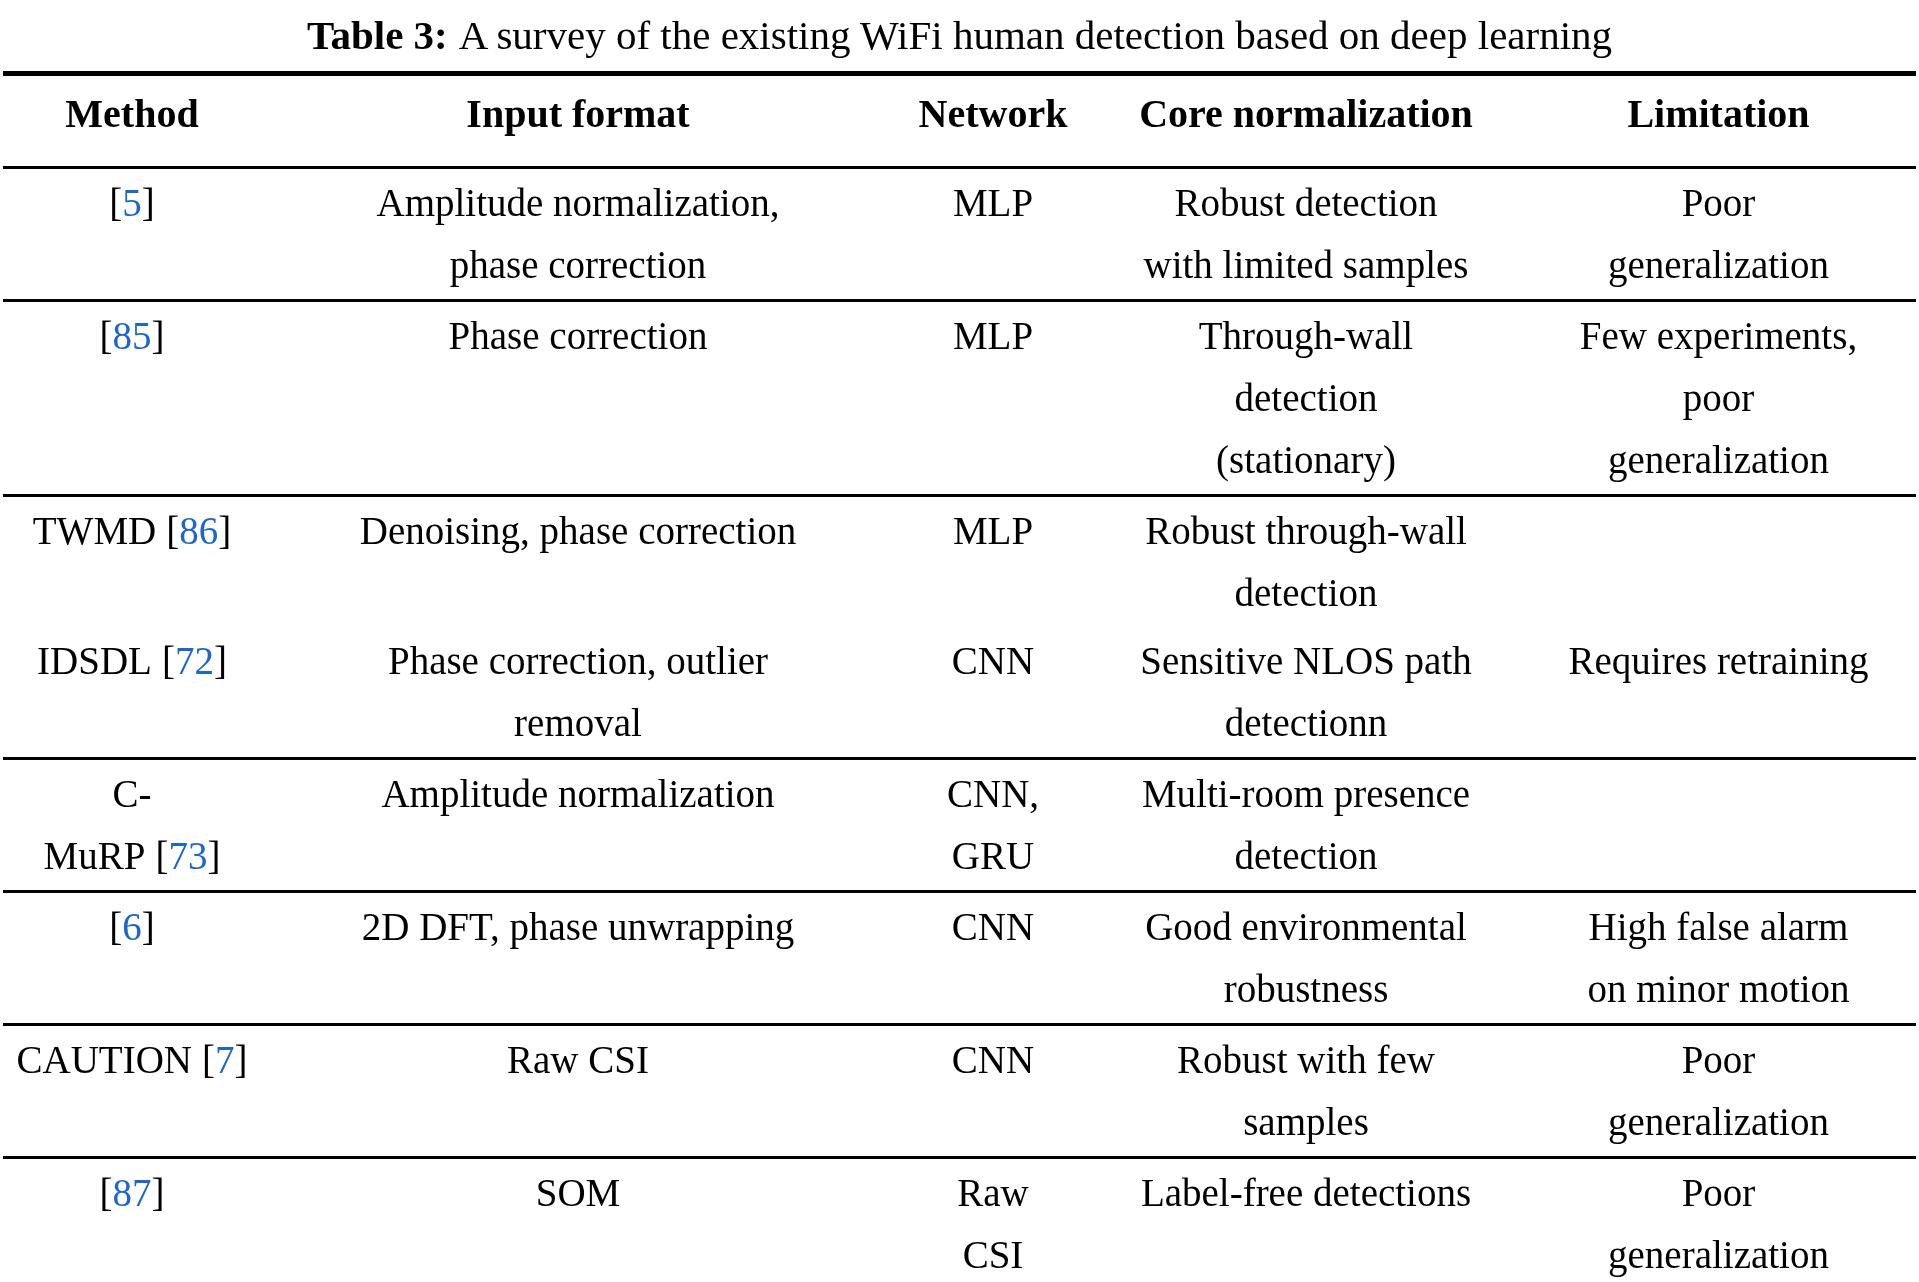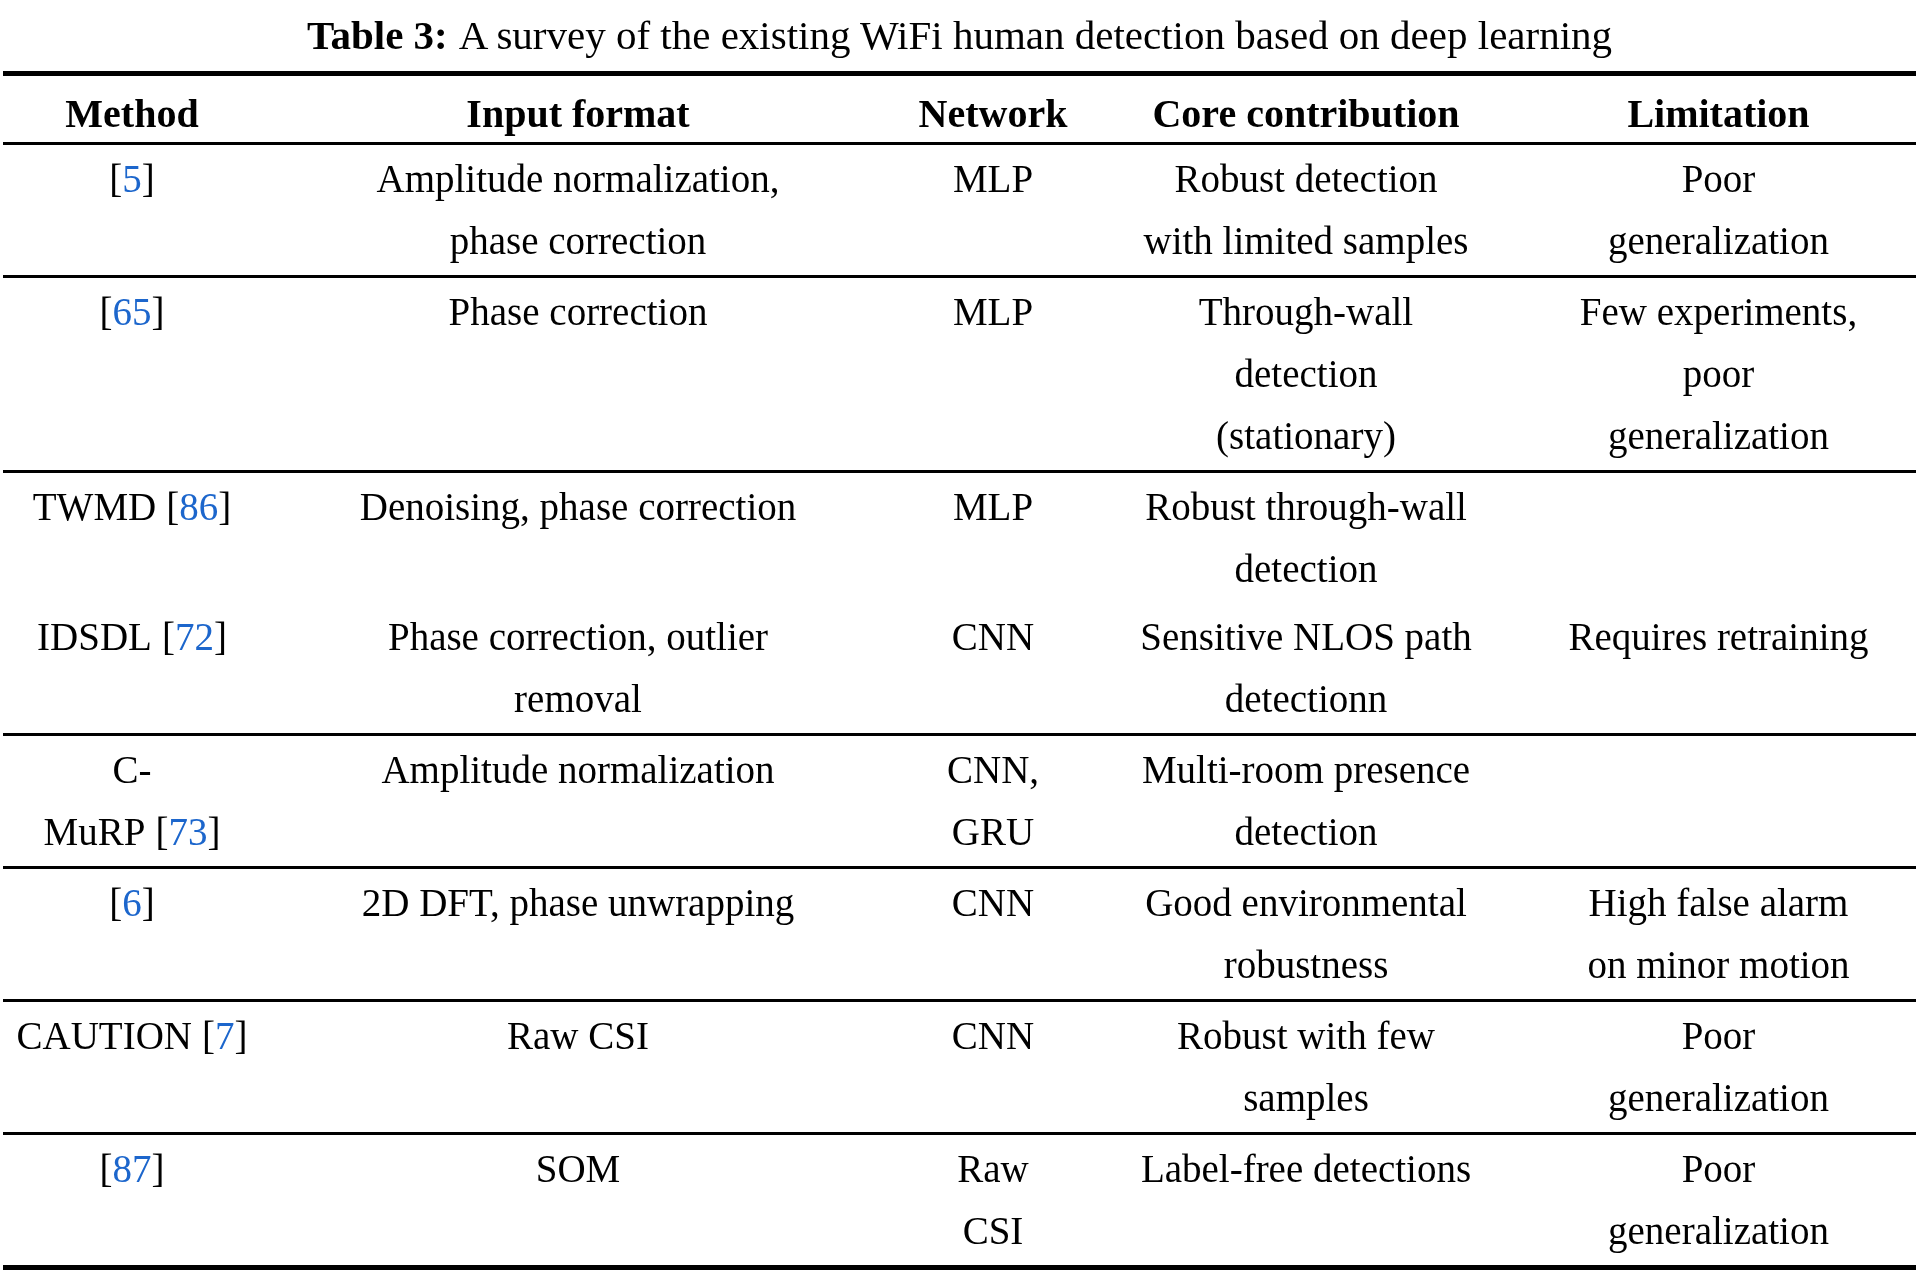--- a/index.html
+++ b/index.html
@@ -31,58 +31,58 @@
     line-height: 62px;
     text-align: center;
     white-space: pre-line;
     padding: 3px 6px;
   }
   .header-row .cell {
     font-weight: 700;
     font-size: 40px;
     line-height: 48px;
     white-space: normal;
-    padding: 14px 6px 4px 6px;
+    padding: 14px 6px 28px 6px;
   }
   .group { border-top: 3px solid #000; }
   .method-name:not(:empty) { margin-right: 10px; }
   .ref-number { color: #1c66cc; }
 </style>
 </head>
 <body>
 
 <div class="page">
   <div class="caption">
     <span class="caption-label">Table 3:</span><span class="caption-text">A survey of the existing WiFi human detection based on deep learning</span>
   </div>
 
   <div class="table">
     <div class="row header-row" id="header-row">
         <div class="cell header">Method</div>
         <div class="cell header">Input format</div>
         <div class="cell header">Network</div>
-        <div class="cell header">Core contribution</div>
+        <div class="cell header">Core normalization</div>
         <div class="cell header">Limitation</div>
       </div>
     <div id="groups">
         <div class="group">
   <div class="row body-row">
             <div class="cell method"><span class="method-name"></span><span class="bracket open">[</span><span class="ref-number">5</span><span class="bracket close">]</span></div>
             <div class="cell col-input">Amplitude normalization,
 phase correction</div>
             <div class="cell col-network">MLP</div>
             <div class="cell col-contribution">Robust detection
 with limited samples</div>
             <div class="cell col-limitation">Poor
 generalization</div>
           </div>
 </div>
         <div class="group">
   <div class="row body-row">
-            <div class="cell method"><span class="method-name"></span><span class="bracket open">[</span><span class="ref-number">65</span><span class="bracket close">]</span></div>
+            <div class="cell method"><span class="method-name"></span><span class="bracket open">[</span><span class="ref-number">85</span><span class="bracket close">]</span></div>
             <div class="cell col-input">Phase correction</div>
             <div class="cell col-network">MLP</div>
             <div class="cell col-contribution">Through-wall
 detection
 (stationary)</div>
             <div class="cell col-limitation">Few experiments,
 poor
 generalization</div>
           </div>
 </div>

